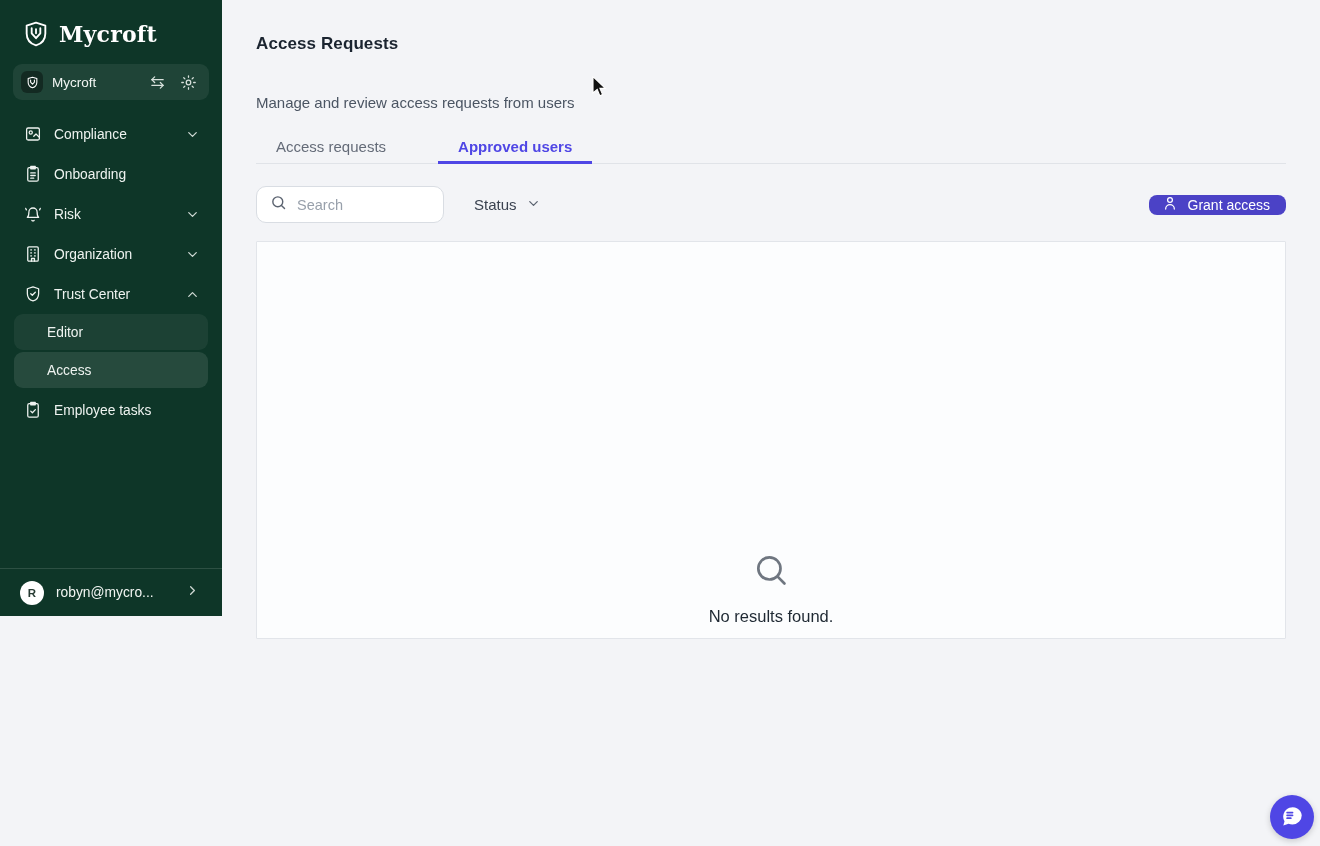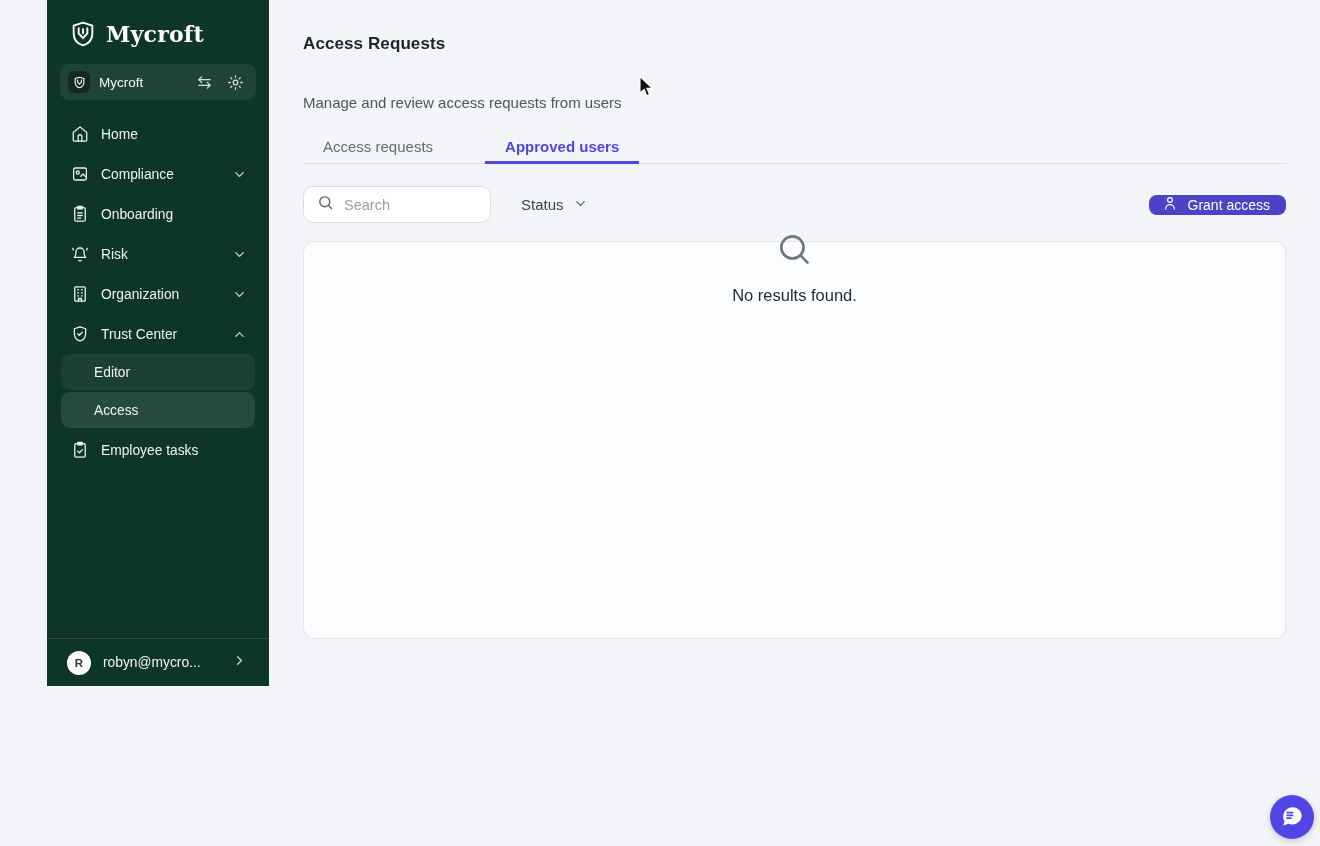--- a/index.html
+++ b/index.html
@@ -6,24 +6,24 @@
   html,body { width:1320px; height:846px; overflow:hidden; }
   body {
     font-family:"Liberation Sans", sans-serif;
     background:#f3f4f7;
     display:flex;
     position:relative;
   }
 
   
   .sidebar {
-    width:222px; min-width:222px; height:686px;
+    width:222px; min-width:222px; height:616px;
     background:#0e3628;
     color:#eef3f0;
-    display:flex; flex-direction:column;margin-left:47px;
+    display:flex; flex-direction:column;
   }
   .logo-row {
     display:flex; align-items:center; gap:9px;
     padding:20px 22px 12px 22px;
   }
   .logo-row svg { display:block; }
   .logo-text {
     font-family:"DejaVu Serif", serif;
     font-weight:700; font-size:22px; color:#ffffff; letter-spacing:.2px;
   }
@@ -113,22 +113,22 @@
   .grant-btn {
     margin-left:auto; height:20px; padding:0 16px 0 13px;
     background:#4b42c6; color:#ffffff; border:none; border-radius:8px;
     display:flex; align-items:center; gap:10px;
     font-size:14px; font-weight:500; font-family:"Liberation Sans", sans-serif;
     cursor:pointer;
   }
 
   .card {
     margin-top:18px; height:398px;
-    background:#fcfdfe; border:1px solid #e2e5ea; border-radius:11px;
-    display:flex; flex-direction:column; align-items:center; justify-content:flex-start;
+    background:#fcfdfe; border:1px solid #e2e5ea; border-radius:1px;
+    display:flex; flex-direction:column; align-items:center; justify-content:flex-end;
   }
   .empty-inner { display:flex; flex-direction:column; align-items:center; transform:translateY(-12px); }
   .empty-msg { margin-top:14px; font-size:16.5px; color:#1f2933; }
 
   .cursor { position:absolute; left:370px; top:76px; pointer-events:none; }
 
   .chat-fab {
     position:fixed; right:6px; bottom:7px;
     width:44px; height:44px; border-radius:50%;
     background:#4f46e5; border:none; cursor:pointer;
@@ -172,29 +172,20 @@
       <span>
         <svg width="17" height="17" viewBox="0 0 24 24" fill="none" stroke="#e8efeb" stroke-width="1.8" stroke-linecap="round" stroke-linejoin="round">
           <circle cx="12" cy="12" r="3.2"></circle>
           <path d="M12 2.5v2.2M12 19.3v2.2M2.5 12h2.2M19.3 12h2.2M5.3 5.3l1.6 1.6M17.1 17.1l1.6 1.6M18.7 5.3l-1.6 1.6M6.9 17.1l-1.6 1.6"></path>
         </svg>
       </span>
     </span>
   </div>
 
   <nav>
-    <div class="nav-item">
-      <span class="n-icon">
-        <svg width="18" height="18" viewBox="0 0 24 24" fill="none" stroke="#eef3f0" stroke-width="1.7" stroke-linecap="round" stroke-linejoin="round">
-          <path d="m3 10 9-7.5L21 10v10a1.6 1.6 0 0 1-1.6 1.6H4.6A1.6 1.6 0 0 1 3 20Z"></path>
-          <path d="M9.5 21.5v-6a2.5 2.5 0 0 1 5 0v6"></path>
-        </svg>
-      </span>
-      <span class="n-label">Home</span>
-    </div>
 
     <div class="nav-item">
       <span class="n-icon">
         <svg width="18" height="18" viewBox="0 0 24 24" fill="none" stroke="#eef3f0" stroke-width="1.7" stroke-linecap="round" stroke-linejoin="round">
           <rect x="3.5" y="4" width="17" height="16" rx="2"></rect>
           <circle cx="9" cy="10" r="2.1"></circle>
           <path d="m13 15 3-3 4.5 4.5"></path>
         </svg>
       </span>
       <span class="n-label">Compliance</span>

